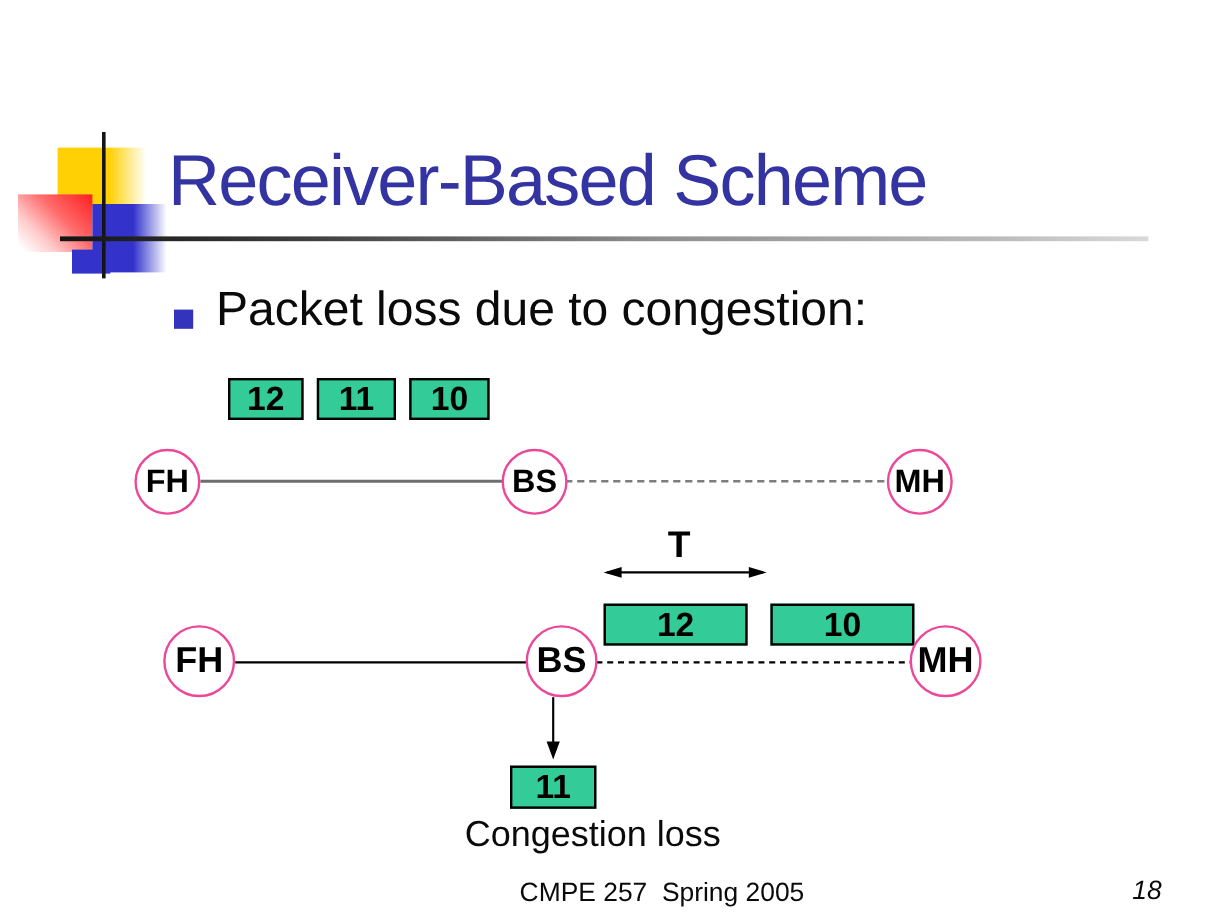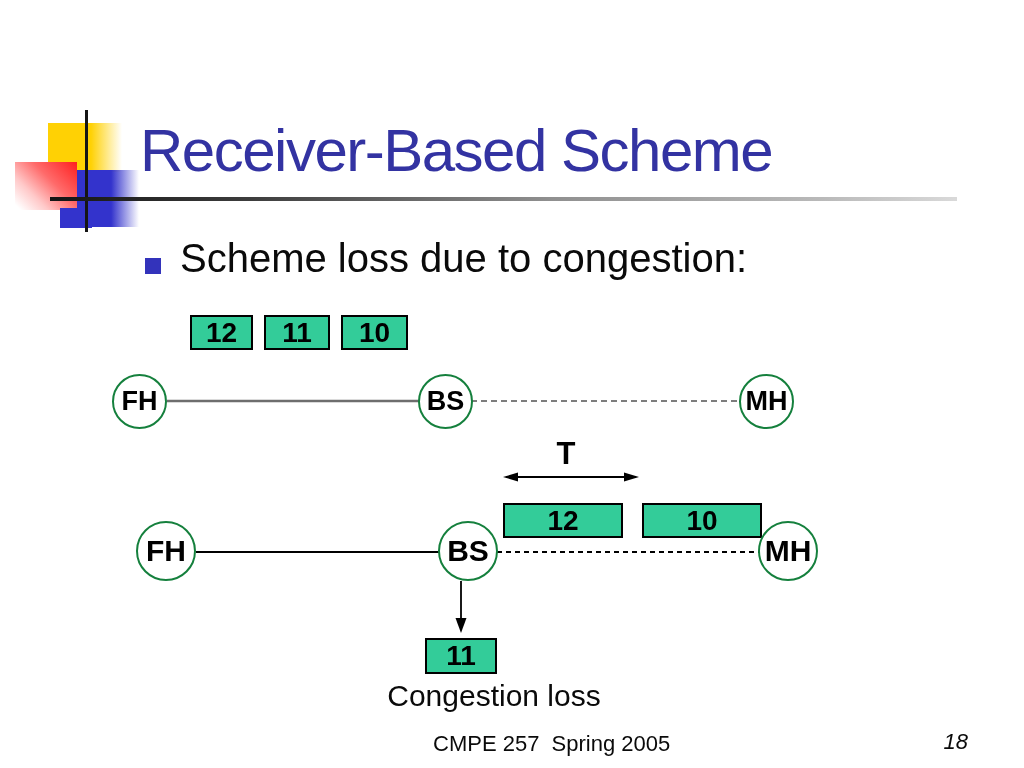--- a/index.html
+++ b/index.html
@@ -63,21 +63,21 @@
   .packet {
     box-sizing: border-box;
     background: var(--packet-green, #33cc99);
     border: 2px solid #000;
     display: flex; align-items: center; justify-content: center;
     font-weight: bold; font-size: 28px; color: #000;
   }
   .node {
     box-sizing: border-box;
     background: #ffffff;
-    border: 2px solid #15803d;
+    border: 2px solid #ec4899;
     border-radius: 50%;
     display: flex; align-items: center; justify-content: center;
     font-weight: bold; color: #000;
   }
   .node.r1 { width: 55px; height: 55px; font-size: 27px; }
   .node.r2 { width: 60px; height: 60px; font-size: 30px; }
 
   .t-label {
     left: 540px; top: 436px; width: 52px;
     text-align: center;
@@ -129,21 +129,21 @@
   <div class="abs deco-yellow"></div>
   <div class="abs deco-red"></div>
   <div class="abs deco-blue-notch"></div>
   <div class="abs deco-blue"></div>
   <div class="abs deco-vline"></div>
   <div class="abs title-rule"></div>
 
   <h1 class="abs page-title">Receiver-Based Scheme</h1>
 
   <div class="abs bullet-square"></div>
-  <div class="abs bullet-text">Scheme loss due to congestion:</div>
+  <div class="abs bullet-text">Packet loss due to congestion:</div>
 
   <svg class="abs lines" viewBox="0 0 1024 768">
     <line x1="167" y1="401" x2="419" y2="401" stroke="#6e6e6e" stroke-width="2.5"></line>
     <line x1="471" y1="401" x2="740" y2="401" stroke="#7d7d7d" stroke-width="2" stroke-dasharray="6 4"></line>
 
     <line x1="506" y1="477" x2="636" y2="477" stroke="#000" stroke-width="1.8"></line>
     <polygon points="503,477 518,472.5 518,481.5" fill="#000"></polygon>
     <polygon points="639,477 624,472.5 624,481.5" fill="#000"></polygon>
 
     <line x1="196" y1="552" x2="439" y2="552" stroke="#000" stroke-width="2"></line>

